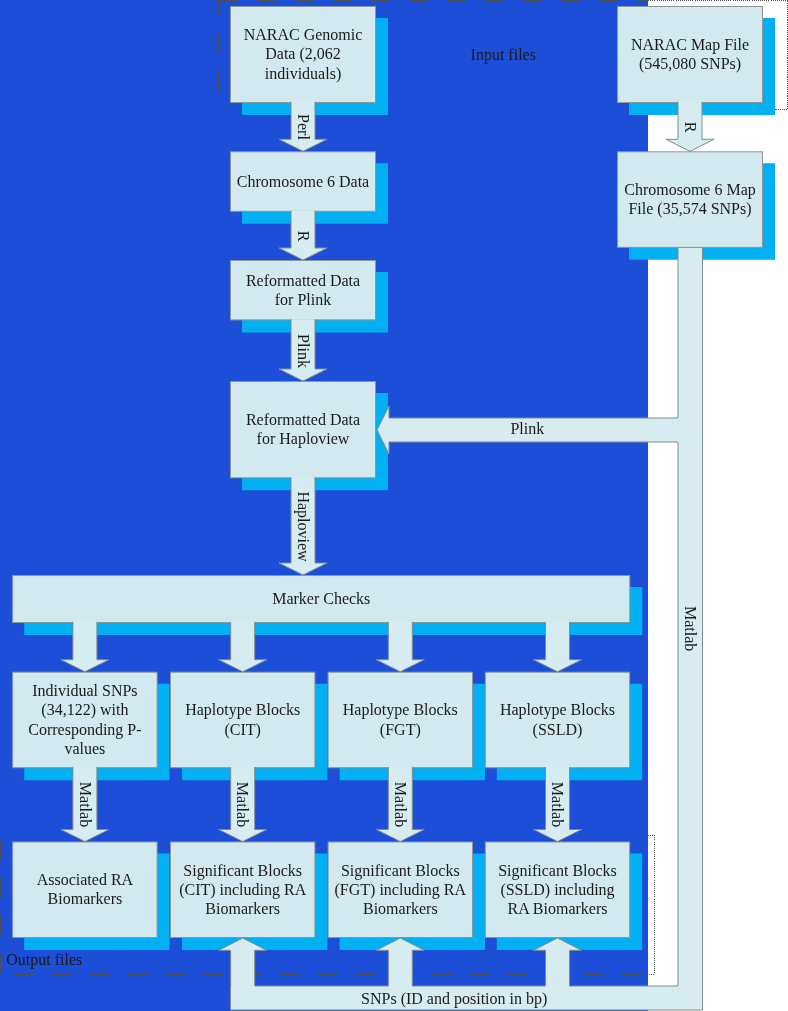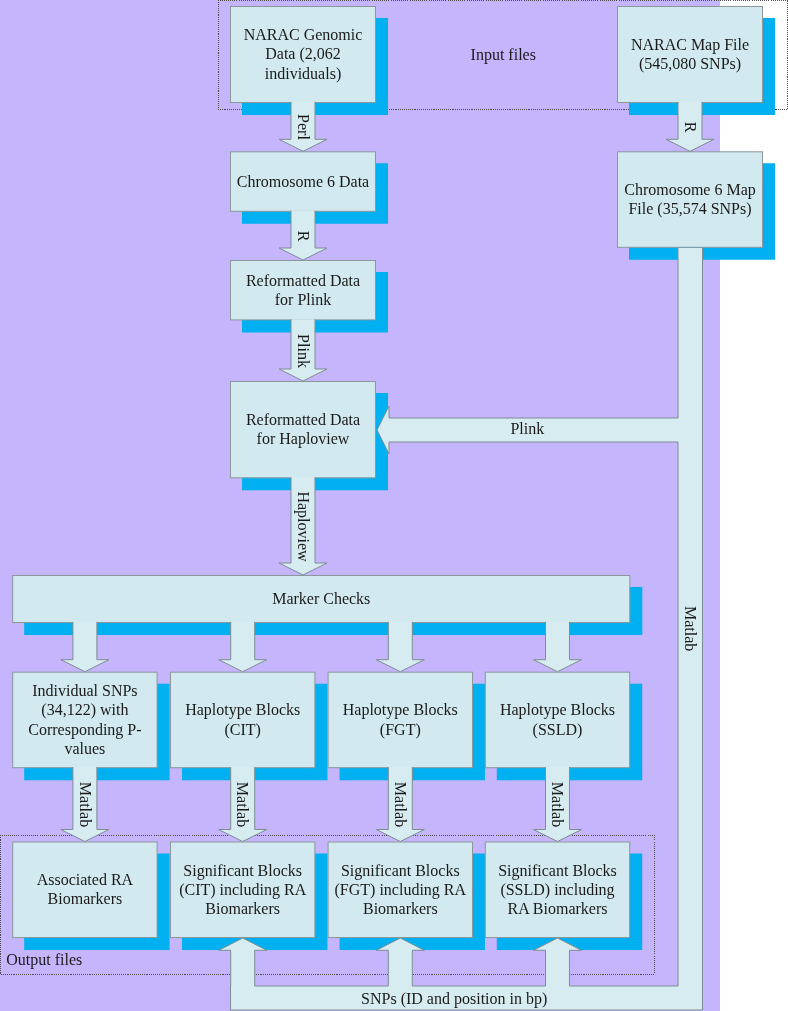--- a/index.html
+++ b/index.html
@@ -1,19 +1,19 @@
 <!DOCTYPE html>
 <html><head>
 <meta charset="utf-8">
 <title>NARAC Analysis Pipeline Flowchart</title>
 <style>
   html,body{margin:0;padding:0;background:#ffffff;}
   body{width:788px;height:1011px;overflow:hidden;
        font-family:"Liberation Serif",serif;}
-  #stage{position:relative;width:720px;height:1011px;background:#c4b5fd;}
+  #stage{position:relative;width:648px;height:1011px;background:#1d4ed8;}
   #chart{position:absolute;left:0;top:0;display:block;}
   text{font-family:"Liberation Serif",serif;font-size:16px;fill:#1a1a1a;-webkit-font-smoothing:antialiased;}
   .node-box{fill:#d2eaef;stroke:#8b979b;stroke-width:1;}
   .shadow{fill:#00b0f0;stroke:none;}
   .arrow{fill:#d6ecf0;stroke:#7e8d92;stroke-width:1;stroke-linejoin:miter;}
   .grp{fill:none;stroke:#4d4d4d;stroke-width:1;stroke-dasharray:0.95 0.95;shape-rendering:crispEdges;}
   .lbl{text-anchor:middle;}
 </style>
 </head>
 <body>

